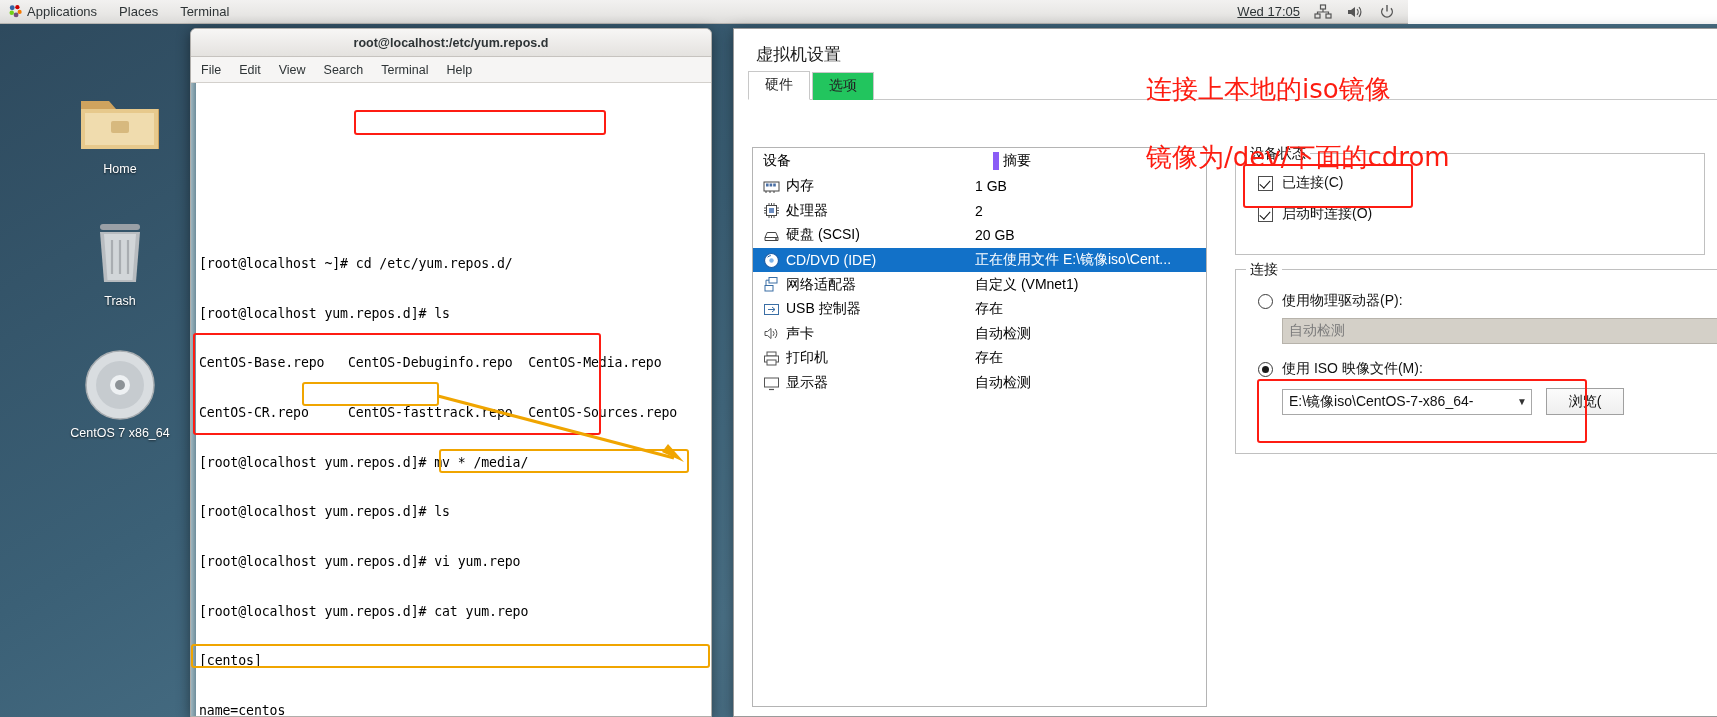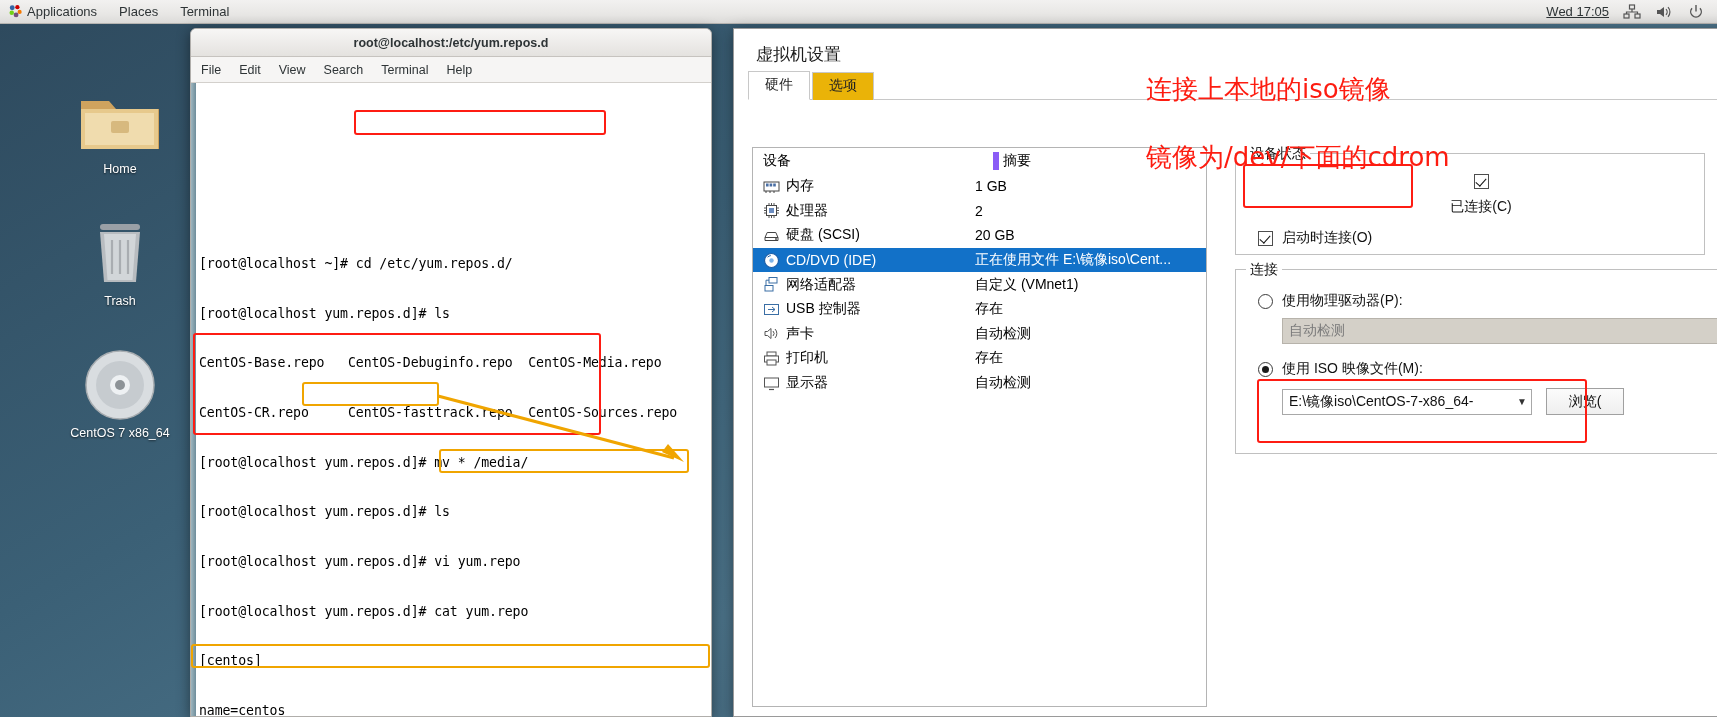--- a/index.html
+++ b/index.html
@@ -6,21 +6,21 @@
   html, body {
     width: 1717px; height: 717px;
     overflow: hidden;
     font-family: "Liberation Sans", sans-serif;
     background: #ffffff;
   }
   #root { position: relative; width: 1717px; height: 717px; overflow: hidden; }
 
   
   .topbar {
-    position: absolute; left: 0; top: 0; width: 1717px; height: 24px;
+    position: absolute; left: 0; top: 0; width: 1408px; height: 24px;
     background: linear-gradient(to bottom, #f2f1f0 0%, #e8e7e5 60%, #dcdbd9 100%);
     border-bottom: 1px solid #b6b4b1;
     display: flex; align-items: center;
     font-size: 13px; color: #2e3436;
   }
   .topbar .menus { display: flex; align-items: center; gap: 22px; padding-left: 8px; }
   .topbar .menu-item { cursor: default; }
   .gnome-logo { width: 15px; height: 15px; position: relative; display:inline-block; margin-right:4px; vertical-align:-3px;}
   .topbar .right { margin-left: auto; display: flex; align-items: center; gap: 14px; padding-right: 12px; text-decoration: underline; }
   .clock { font-size: 13px; color: #2e3436; }
@@ -80,21 +80,21 @@
     font-family: "Liberation Sans", sans-serif;
   }
   .vm-header { padding: 14px 0 8px 22px; }
   .vm-header .t { font-size: 17px; color: #1b1b1b; }
   .vm-tabs {
     margin-left: 14px; height: 26px; display: flex; align-items: flex-end;
     border-bottom: 1px solid #c8c8c8;
   }
   .vm-tab {
     padding: 4px 16px 5px 16px; font-size: 14px; color: #222;
-    border: 1px solid #c8c8c8; border-bottom: none; background: #eab308;
+    border: 1px solid #c8c8c8; border-bottom: none; background: #22c55e;
     margin-right: 2px; position: relative; top: 1px;
   }
   .vm-tab.active { background: #ffffff; border-bottom: 1px solid #ffffff; }
   .vm-content { position: absolute; left: 0; top: 108px; right: 0; bottom: 0; }
 
   .dev-list {
     position: absolute; left: 18px; top: 10px; width: 455px; height: 560px;
     border: 1px solid #b4b4b4; background: #ffffff;
   }
   .dev-head {
@@ -451,21 +451,21 @@
             <span>显示器</span>
           </div>
           <div class="sm">自动检测</div>
         </div>
       </div>
 
       <div class="panel-right">
 
         <div class="fieldset" style="left:6px; top:16px; width:470px; height:102px;">
           <legend>设备状态</legend>
-          <div class="cbrow" style="margin:20px 0 0 22px;flex-direction:column;">
+          <div class="cbrow" style="margin:20px 0 0 22px;">
             <span class="cbox on"></span>
             <span>已连接(C)</span>
           </div>
           <div class="cbrow" style="margin:13px 0 0 22px;">
             <span class="cbox on"></span>
             <span>启动时连接(O)</span>
           </div>
         </div>
 
         <div class="fieldset" style="left:6px; top:132px; width:600px; height:185px;">

